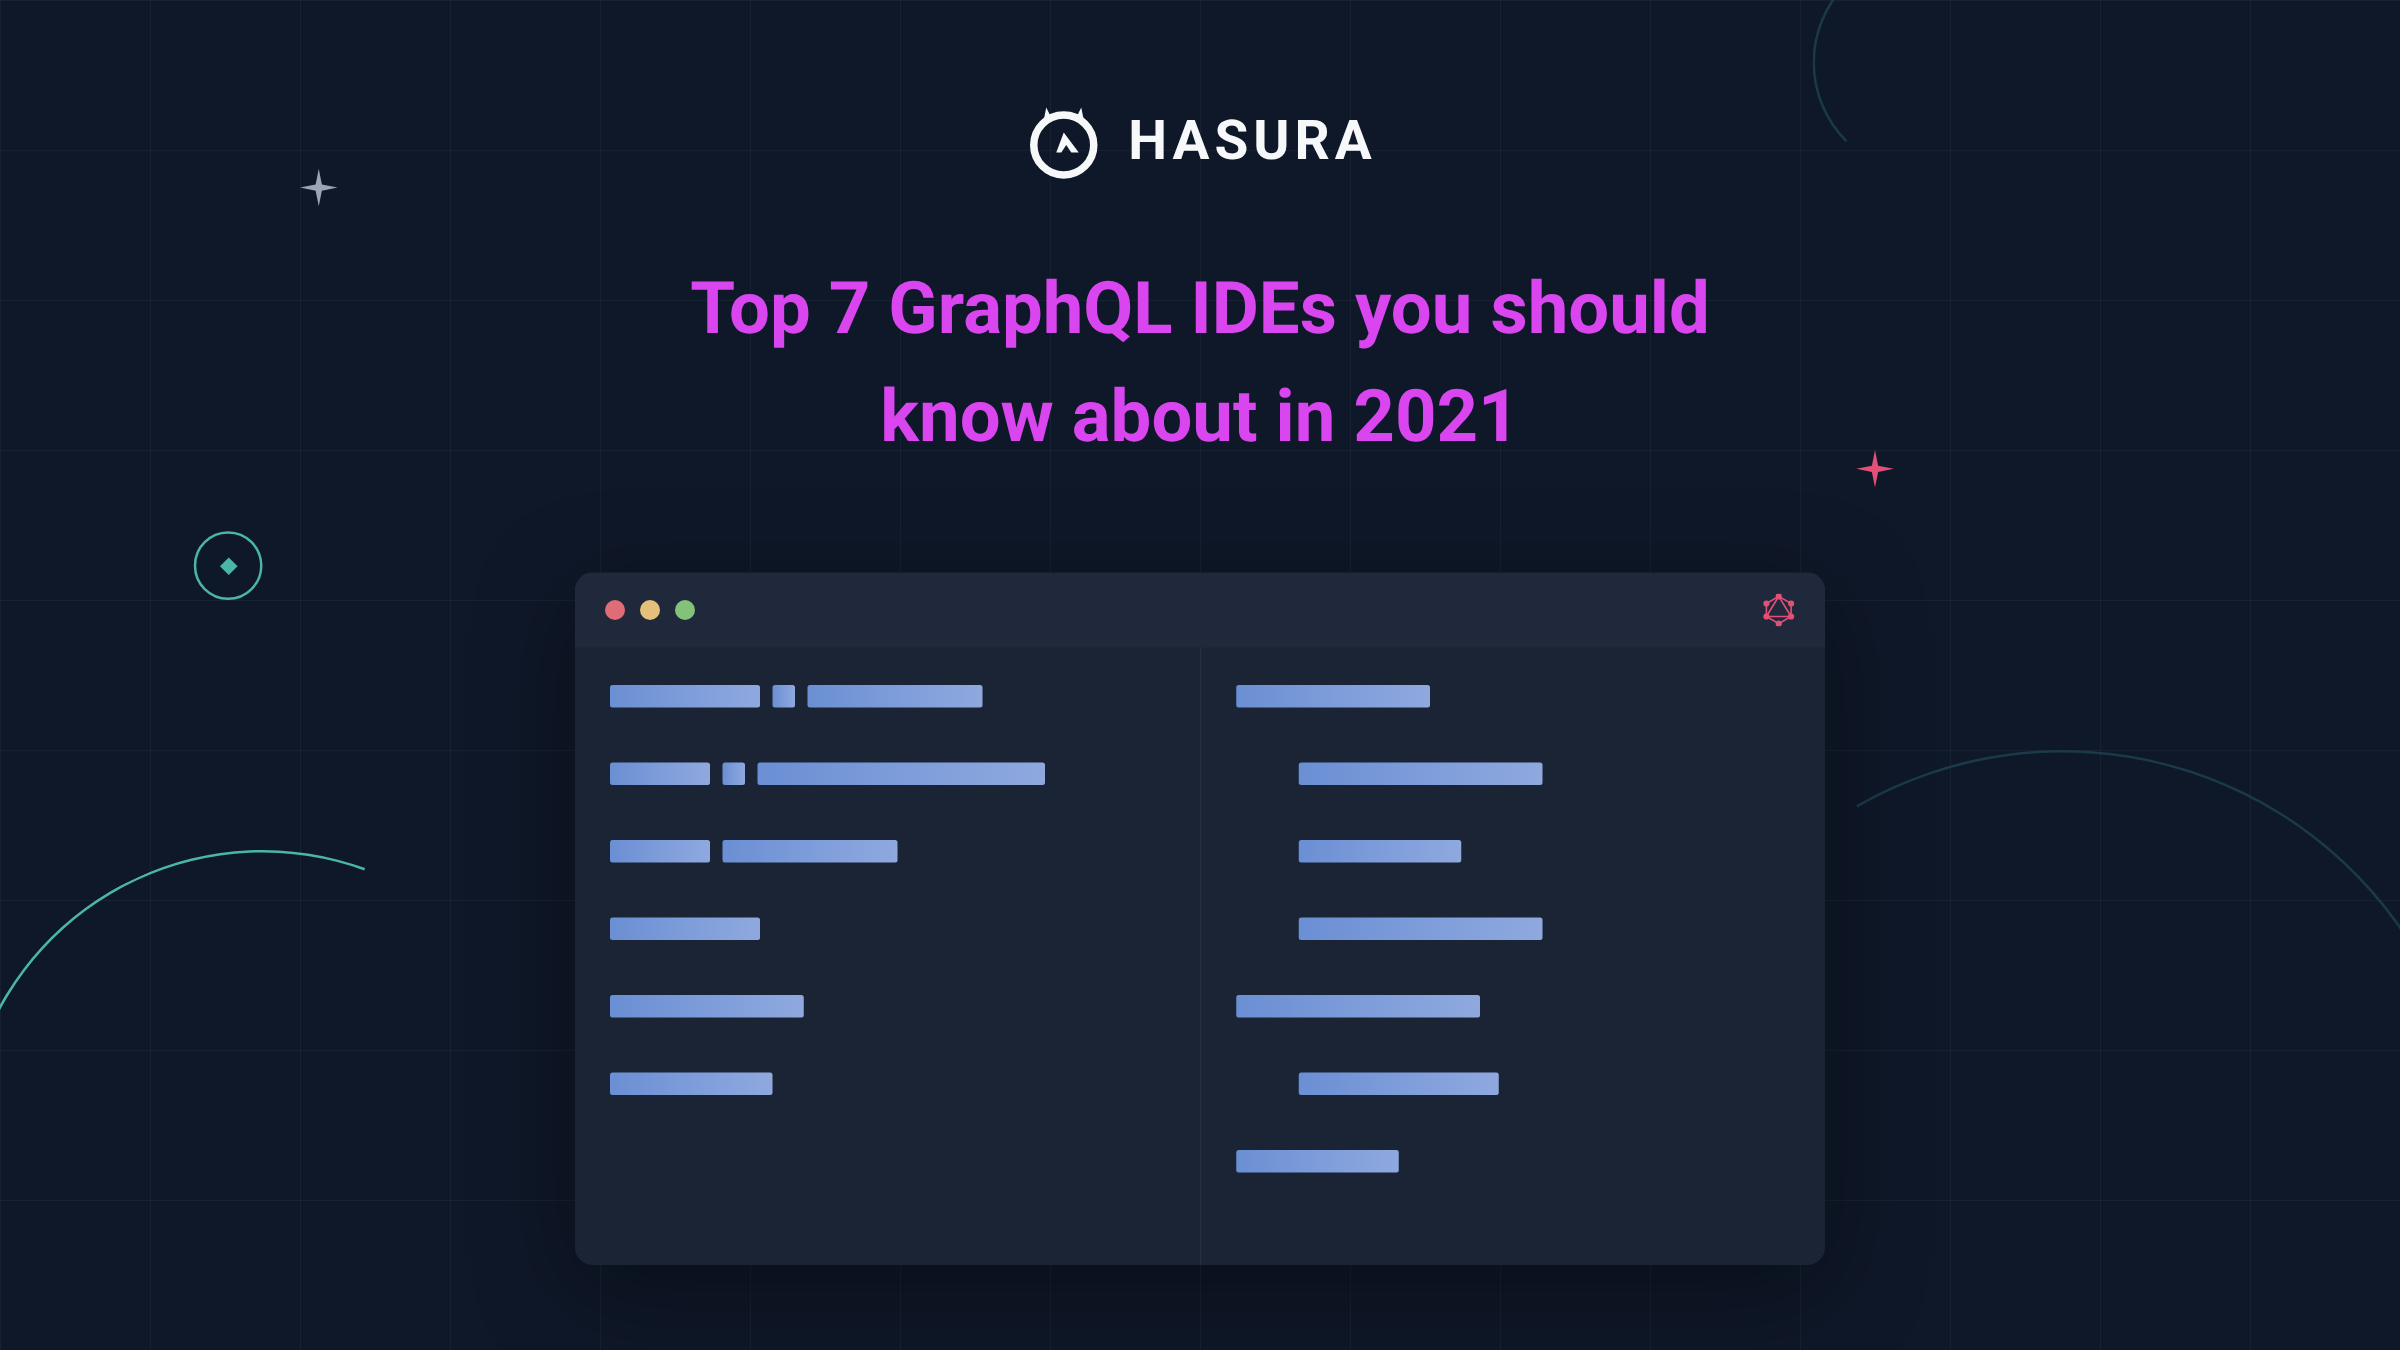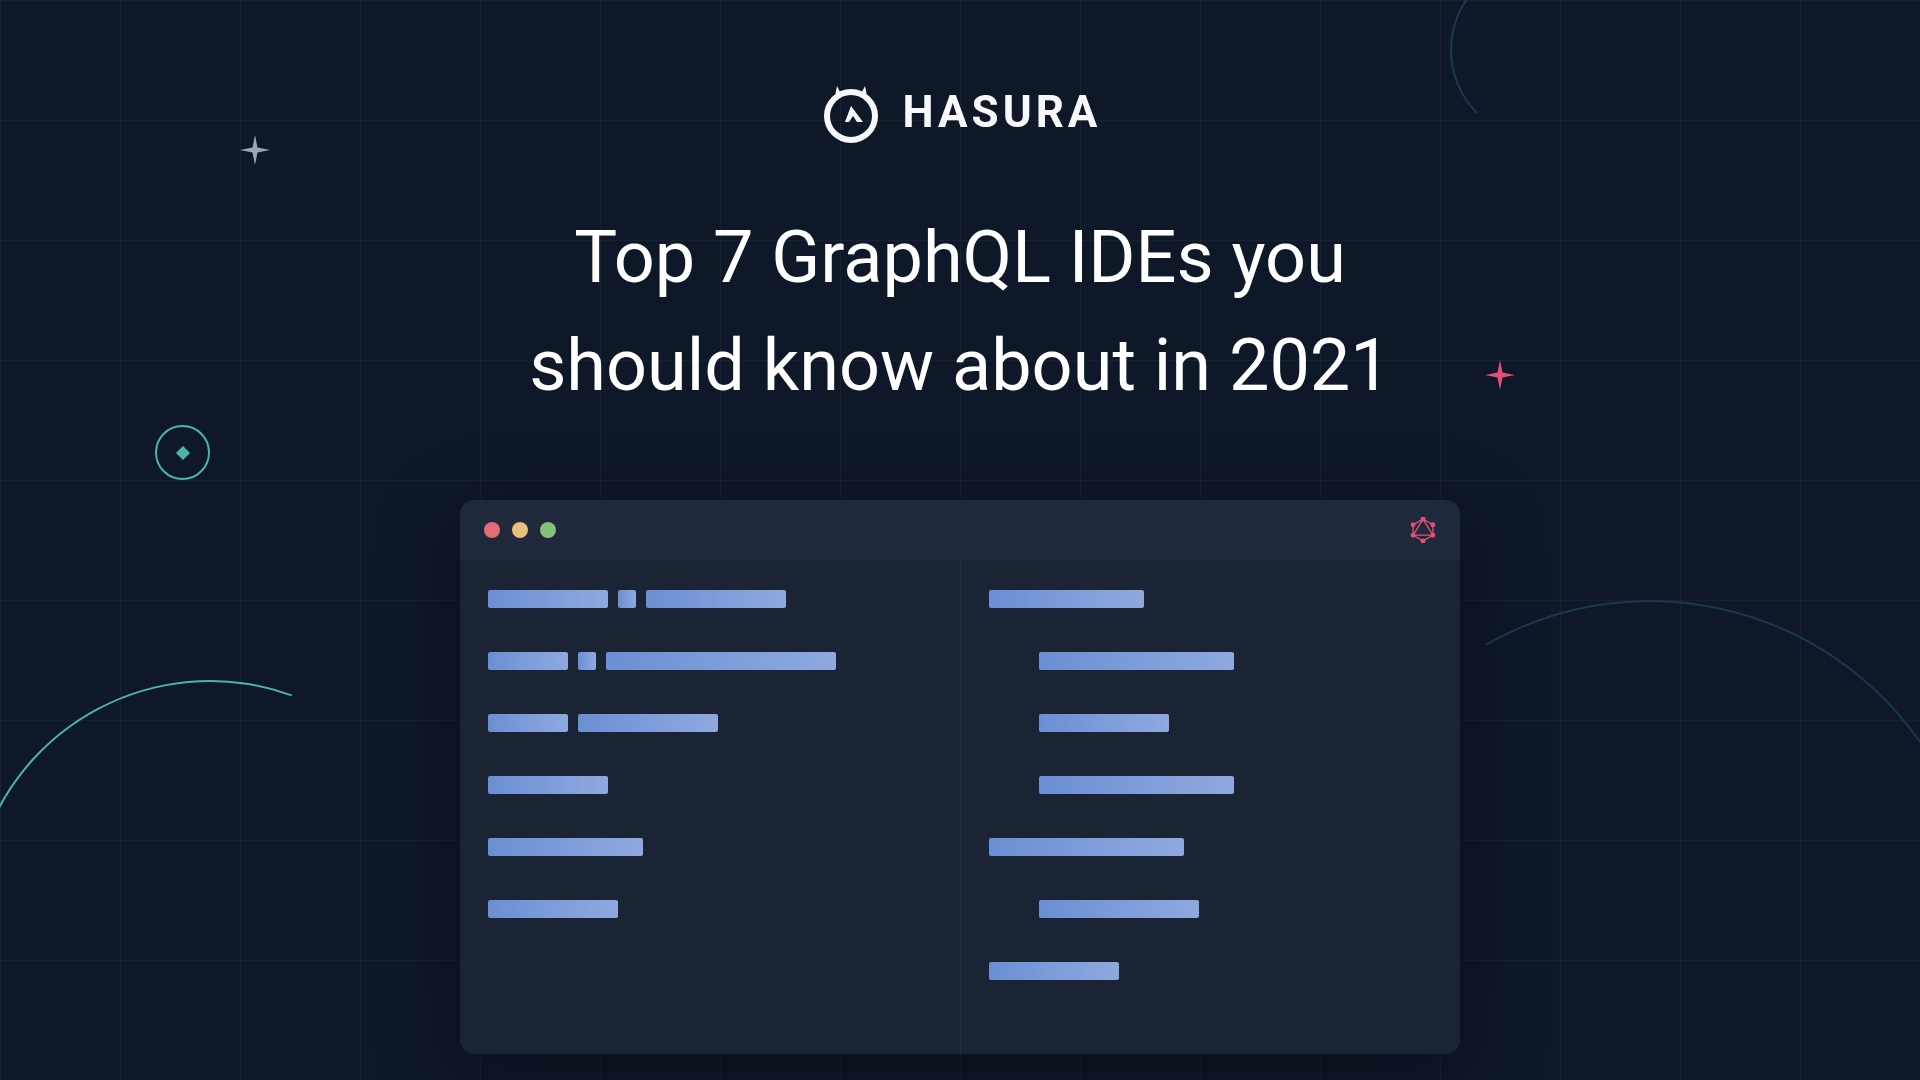--- a/index.html
+++ b/index.html
@@ -125,23 +125,23 @@
     
     .logo-text {
       color: #f7f8fa;
       font-size: 44px;
       font-weight: 700;
       letter-spacing: 4px;
     }
     
     
     .title {
-      color: #ffffff;
-      font-size: 72px;
-      font-weight: 400;
+      color: #d946ef;
+      font-size: 58px;
+      font-weight: 700;
       text-align: center;
       line-height: 1.5;
       margin-bottom: 80px;
       max-width: 900px;
     }
     
     
     .code-window {
       width: 1000px;
       background: #1a2435;

